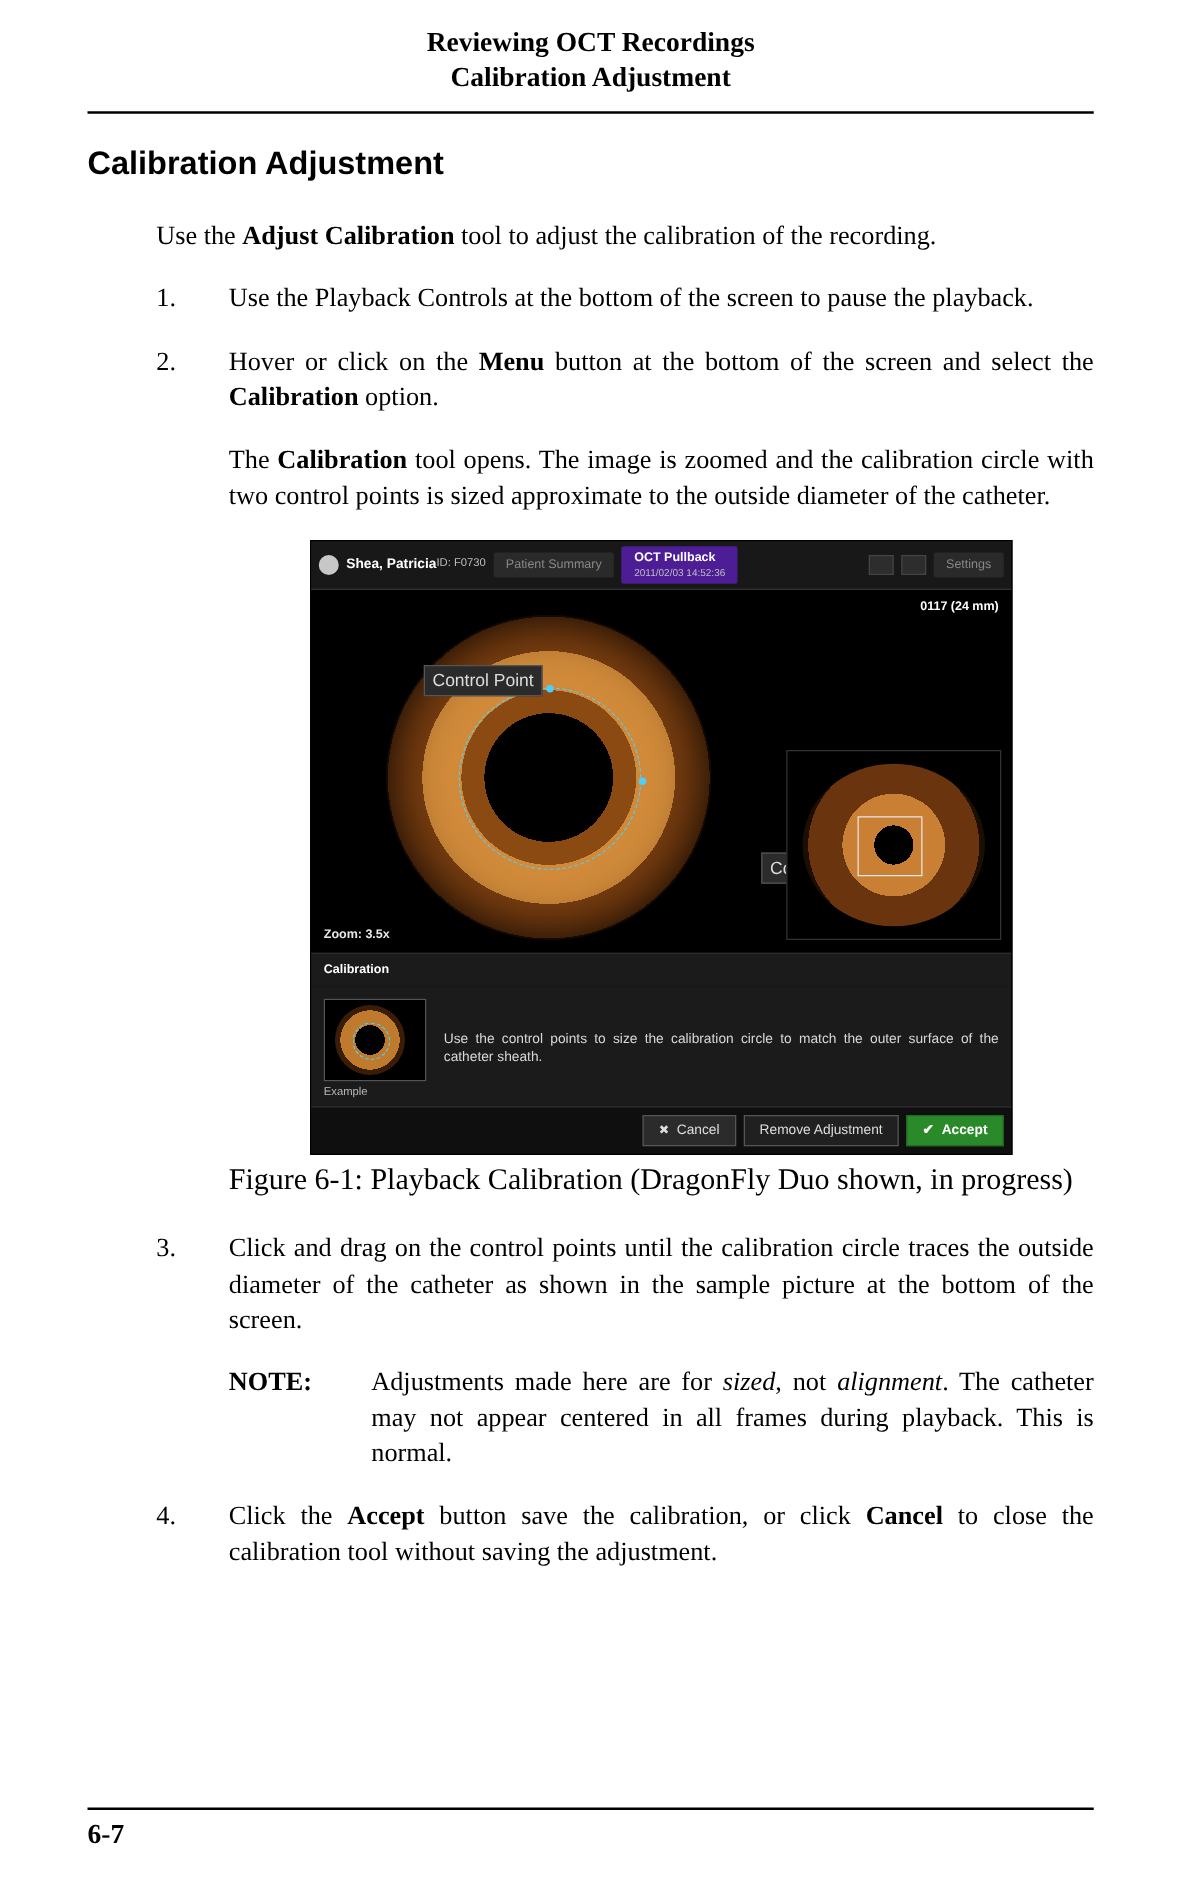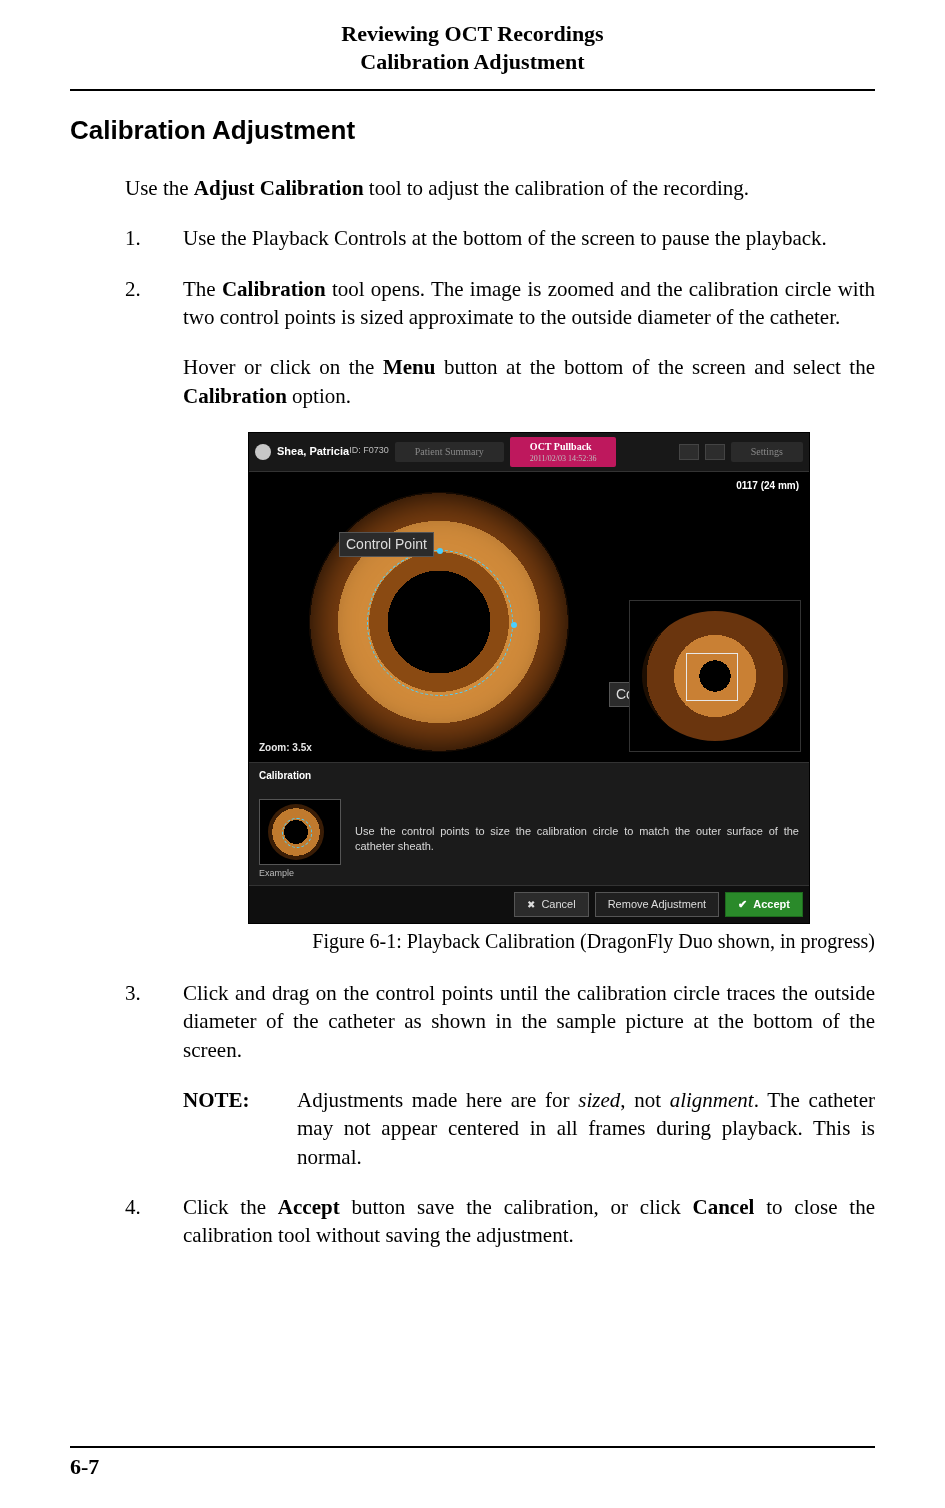--- a/index.html
+++ b/index.html
@@ -60,22 +60,22 @@
     position: absolute;
     left: 0;
     top: 0;
   }
   ol.steps > li p { margin: 0 0 22px 0; }
   ol.steps > li p:last-child { margin-bottom: 0; }
   .figure {
     margin: 2px 0 4px 0;
   }
   .figure-caption {
-    text-align: right;
-    font-size: 20px;
+    text-align: left;
+    font-size: 24px;
     margin: 4px 0 24px 0;
   }
   .note-row {
     display: flex;
     gap: 24px;
     margin-top: 22px;
   }
   .note-label { font-weight: bold; white-space: nowrap; min-width: 90px; }
   .note-text { flex: 1; }
   .footer {
@@ -118,24 +118,24 @@
     border-bottom: 1px solid #333;
   }
   .avatar {
     width: 16px; height: 16px; border-radius: 50%;
     background: #c7c7c7; display:inline-block; flex:0 0 auto;
   }
   .pinfo { display:flex; flex-direction:row; line-height:1.05; }
   .pname { font-weight: bold; font-size: 11px; color:#fff; }
   .pid { font-size: 9px; color:#bdbdbd; }
   .tab {
-    padding: 3px 20px; border-radius: 2px; font-size: 10px; font-family: Liberation Serif, serif;
+    padding: 3px 10px; border-radius: 2px; font-size: 10px;
   }
   .tab.dim { background:#2a2a2a; color:#888; }
-  .tab.sel { background:#be185d; color:#fff; font-weight:bold; }
+  .tab.sel { background:#4c1d95; color:#fff; font-weight:bold; }
   .tab .sub { display:block; font-size:8px; color:#bfbfbf; font-weight:normal; }
   .tgrow { flex:1; }
   .iconbtn {
     width:18px; height:14px; background:#2d2d2d; border:1px solid #444;
   }
   .viewer {
     position: relative;
     height: 290px;
     background: #000;
     overflow: hidden;
@@ -245,24 +245,24 @@
       <span>Use the </span><b>Adjust Calibration</b><span> tool to adjust the calibration of the recording.</span>
     </p>
 
     <ol class="steps">
       <li>
         <p>Use the Playback Controls at the bottom of the screen to pause the playback.</p>
       </li>
 
       <li>
         <p>
-          <span>The </span><b>Calibration</b><span> tool opens. The image is zoomed and the calibration circle with two control points is sized approximate to the outside diameter of the catheter.</span>
+          <span>Hover or click on the </span><b>Menu</b><span> button at the bottom of the screen and select the </span><b>Cali­bration</b><span> option.</span>
         </p>
         <p>
-          <span>Hover or click on the </span><b>Menu</b><span> button at the bottom of the screen and select the </span><b>Cali­bration</b><span> option.</span>
+          <span>The </span><b>Calibration</b><span> tool opens. The image is zoomed and the calibration circle with two control points is sized approximate to the outside diameter of the catheter.</span>
         </p>
 
         <div class="figure">
           <div class="shot">
 
             <div class="topbar">
               <span class="avatar"></span>
               <div class="pinfo">
                 <span class="pname">Shea, Patricia</span>
                 <span class="pid">ID: F0730</span>

